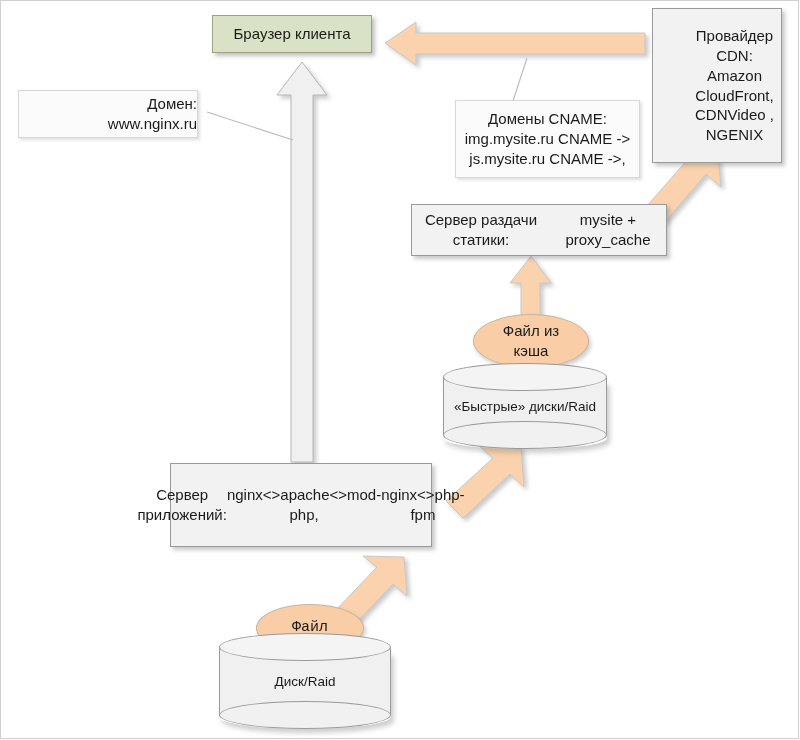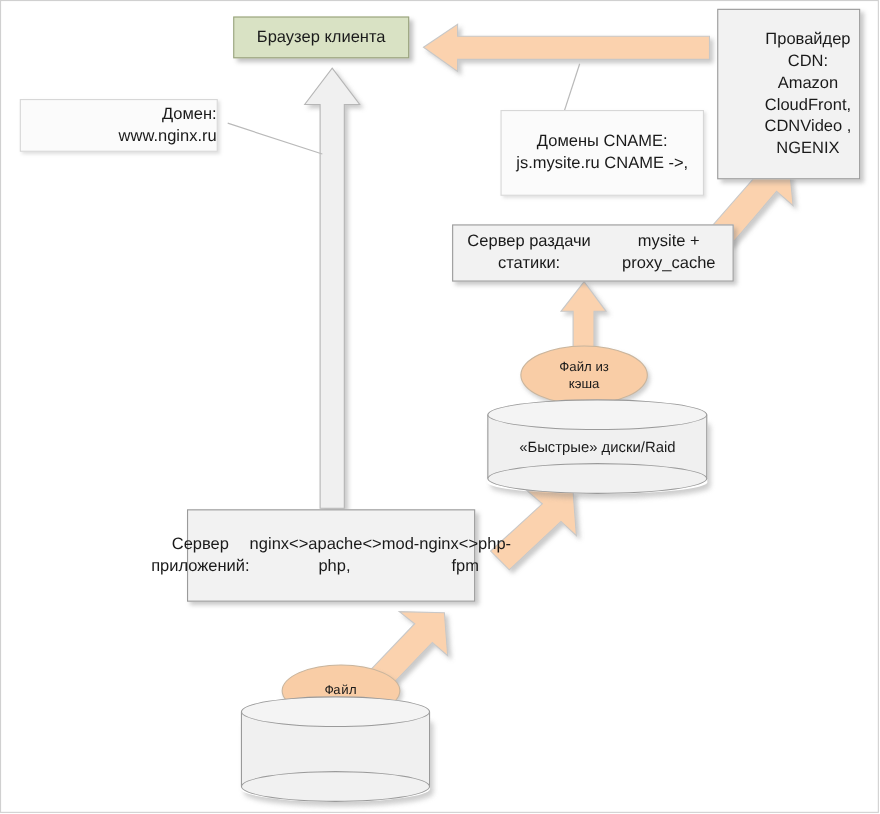--- a/index.html
+++ b/index.html
@@ -99,21 +99,21 @@
   .ell {
     position: absolute;
     background: #f9cda6;
     border: 1px solid #c9b59d;
     border-radius: 50%;
     box-shadow: 2px 3px 4px rgba(130,130,130,0.40);
     display: flex;
     align-items: center;
     justify-content: center;
     text-align: left;
-    font-size: 12px;
+    font-size: 15px;
     color: #1a1a1a;
     line-height: 1.35;
     box-sizing: border-box;
   }
 
   
   #arrows {
     position: absolute;
     left: 0; top: 0;
     width: 800px; height: 740px;
@@ -178,34 +178,35 @@
     <span>NGENIX</span>
   </div>
 
   <div class="box plain" style="left:18px; top:90px; width:180px; height:48px; flex-direction:column;align-items:flex-end;">
     <span>Домен:</span>
     <span>www.nginx.ru</span>
   </div>
 
   <div class="box plain" style="left:440px; top:100px; width:185px; height:78px; flex-direction:column;margin-left:15px;">
     <span>Домены CNAME:</span>
+    <span>img.mysite.ru CNAME -&gt;</span>
     <span>js.mysite.ru CNAME -&gt;,</span>
   </div>
 
   <div class="box" style="left:411px; top:204px; width:256px; height:52px; flex-direction:row;">
     <span>Сервер раздачи статики:</span>
     <span>mysite + proxy_cache</span>
   </div>
 
   <div class="ell" style="left:473px; top:314px; width:116px; height:54px; flex-direction:column;">
     <span>Файл из</span>
     <span>кэша</span>
   </div>
 
-  <div class="cyl" style="left:443px; top:363px; width:200px; height:86px;">
+  <div class="cyl" style="left:443px; top:363px; width:164px; height:86px;">
     <div class="shadowwrap"></div>
     <div class="bot"></div>
     <div class="body"></div>
     <div class="top"></div>
     <div class="cyl-label">«Быстрые» диски/Raid</div>
   </div>
 
   <div class="box" style="left:170px; top:463px; width:262px; height:84px; flex-direction:row;">
     <span>Сервер приложений:</span>
     <span>nginx&lt;&gt;apache&lt;&gt;mod-php,</span>
@@ -214,15 +215,16 @@
 
   <div class="ell" style="left:256px; top:604px; width:108px; height:48px;font-family:Liberation Mono, monospace;">
     <span>Файл</span>
   </div>
 
   <div class="cyl" style="left:219px; top:633px; width:172px; height:96px;">
     <div class="shadowwrap"></div>
     <div class="bot"></div>
     <div class="body"></div>
     <div class="top"></div>
+    <div class="cyl-label">Диск/Raid</div>
   </div>
 
 </div>
 
 </body></html>

